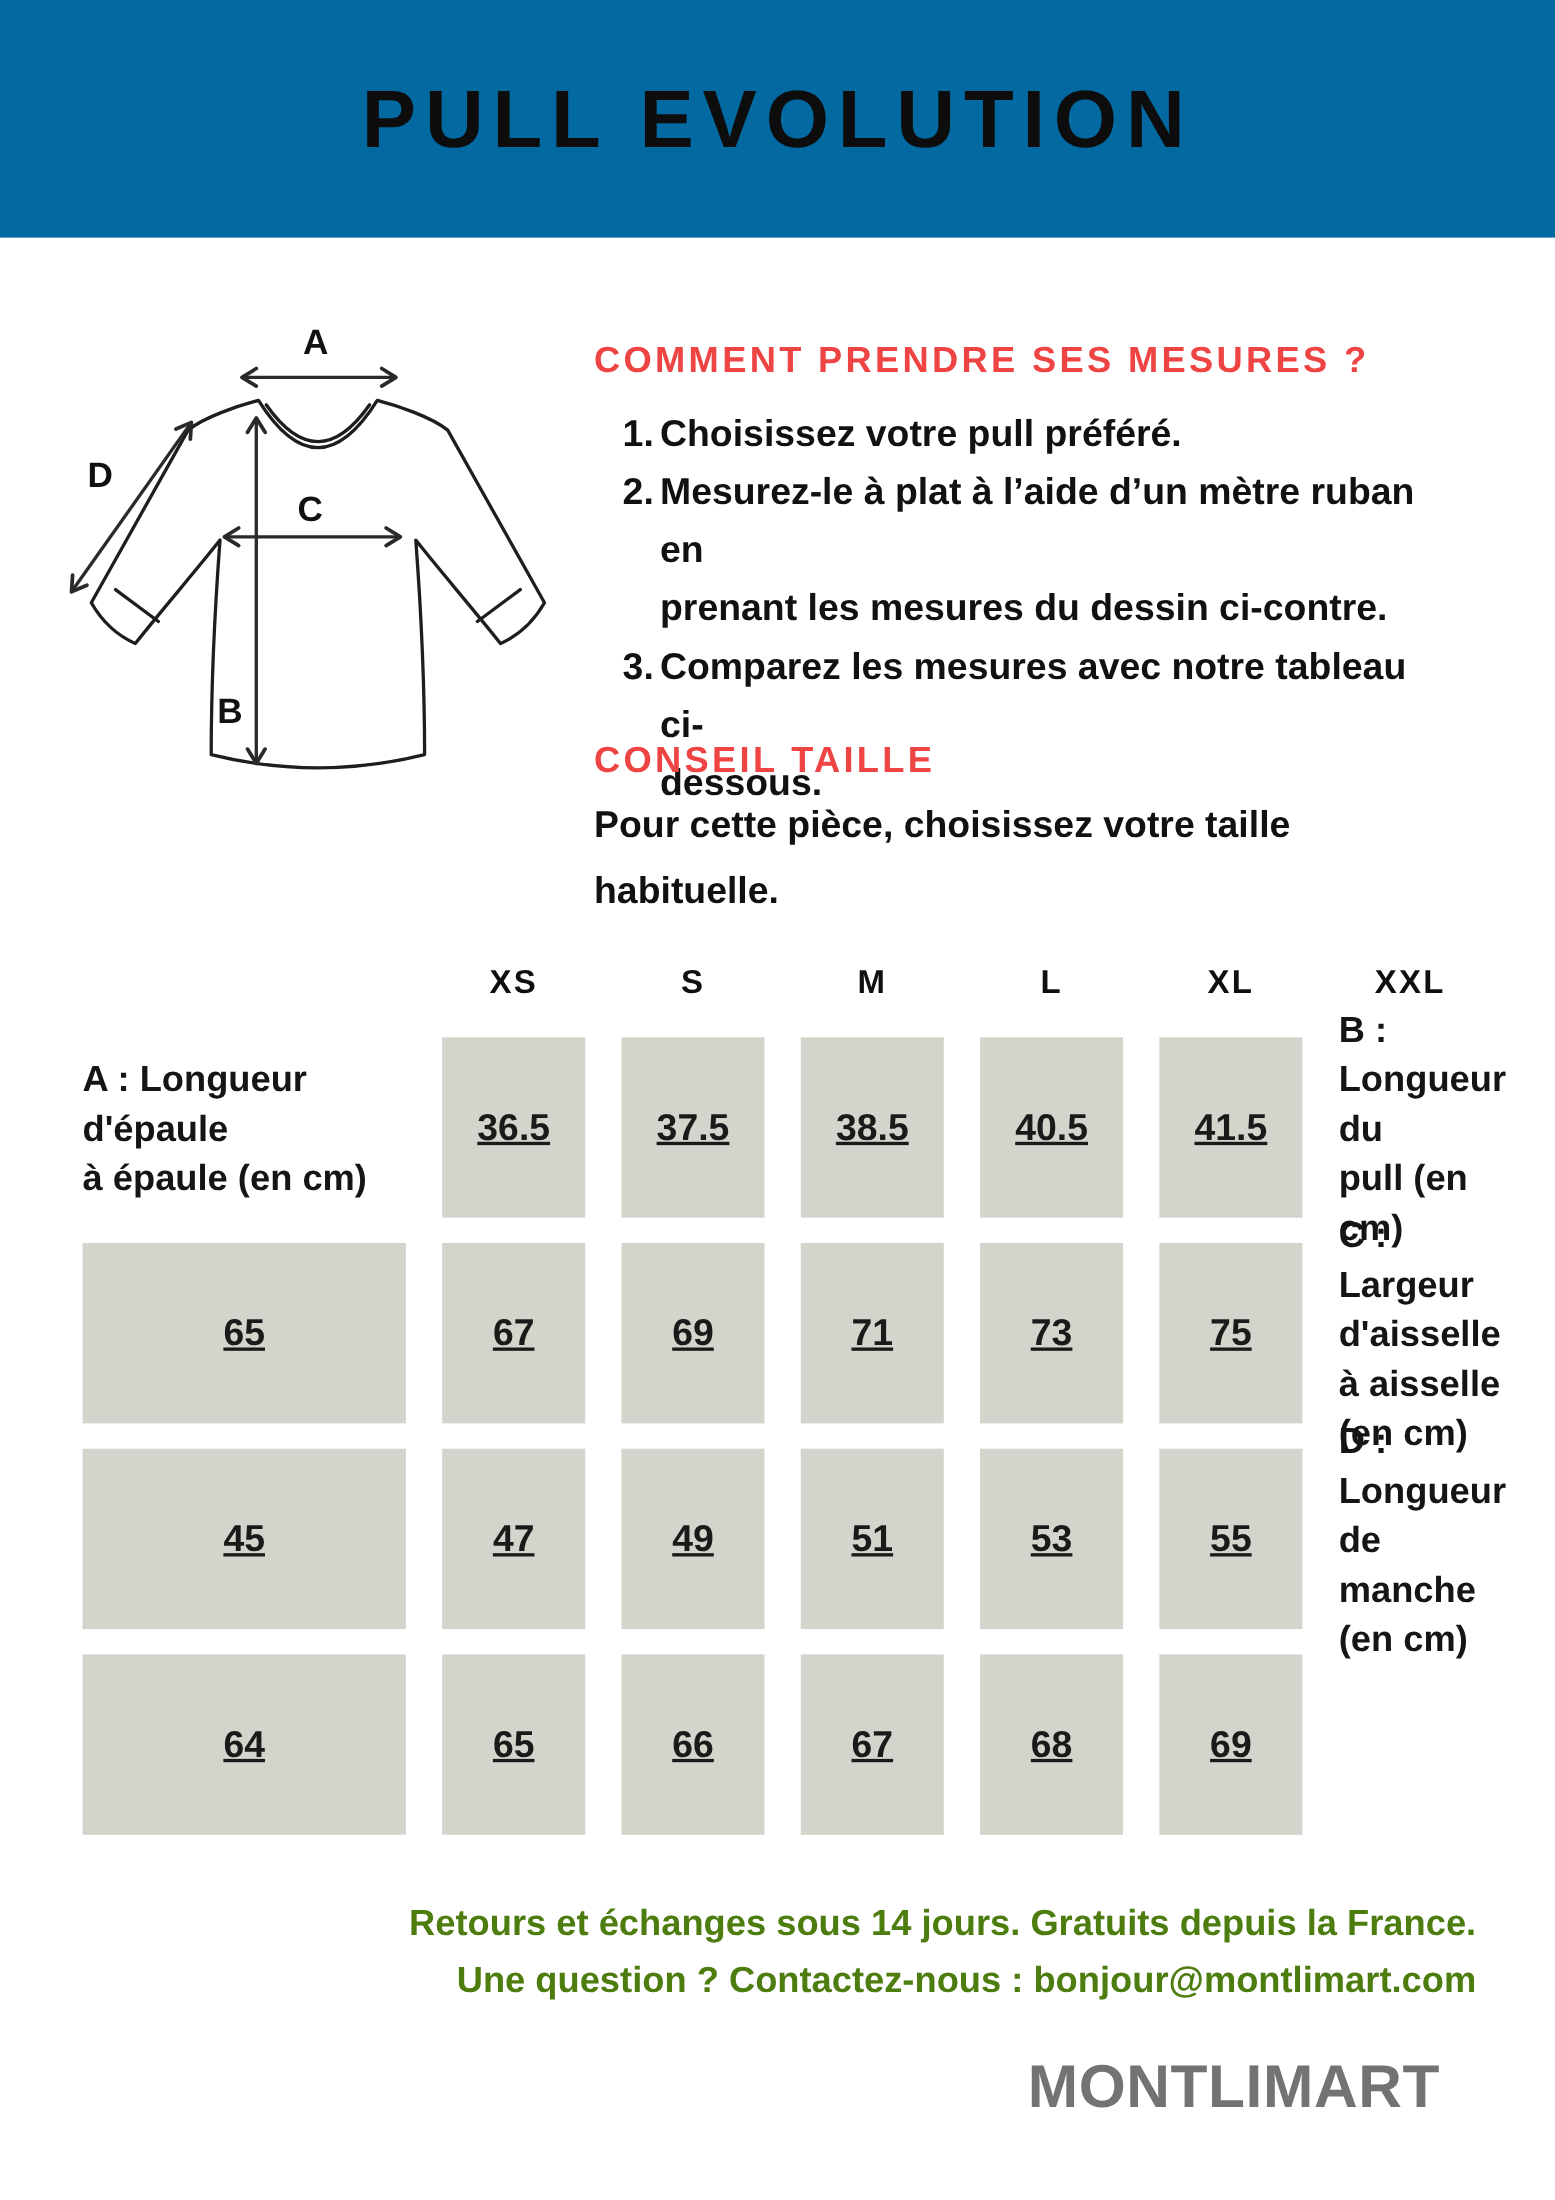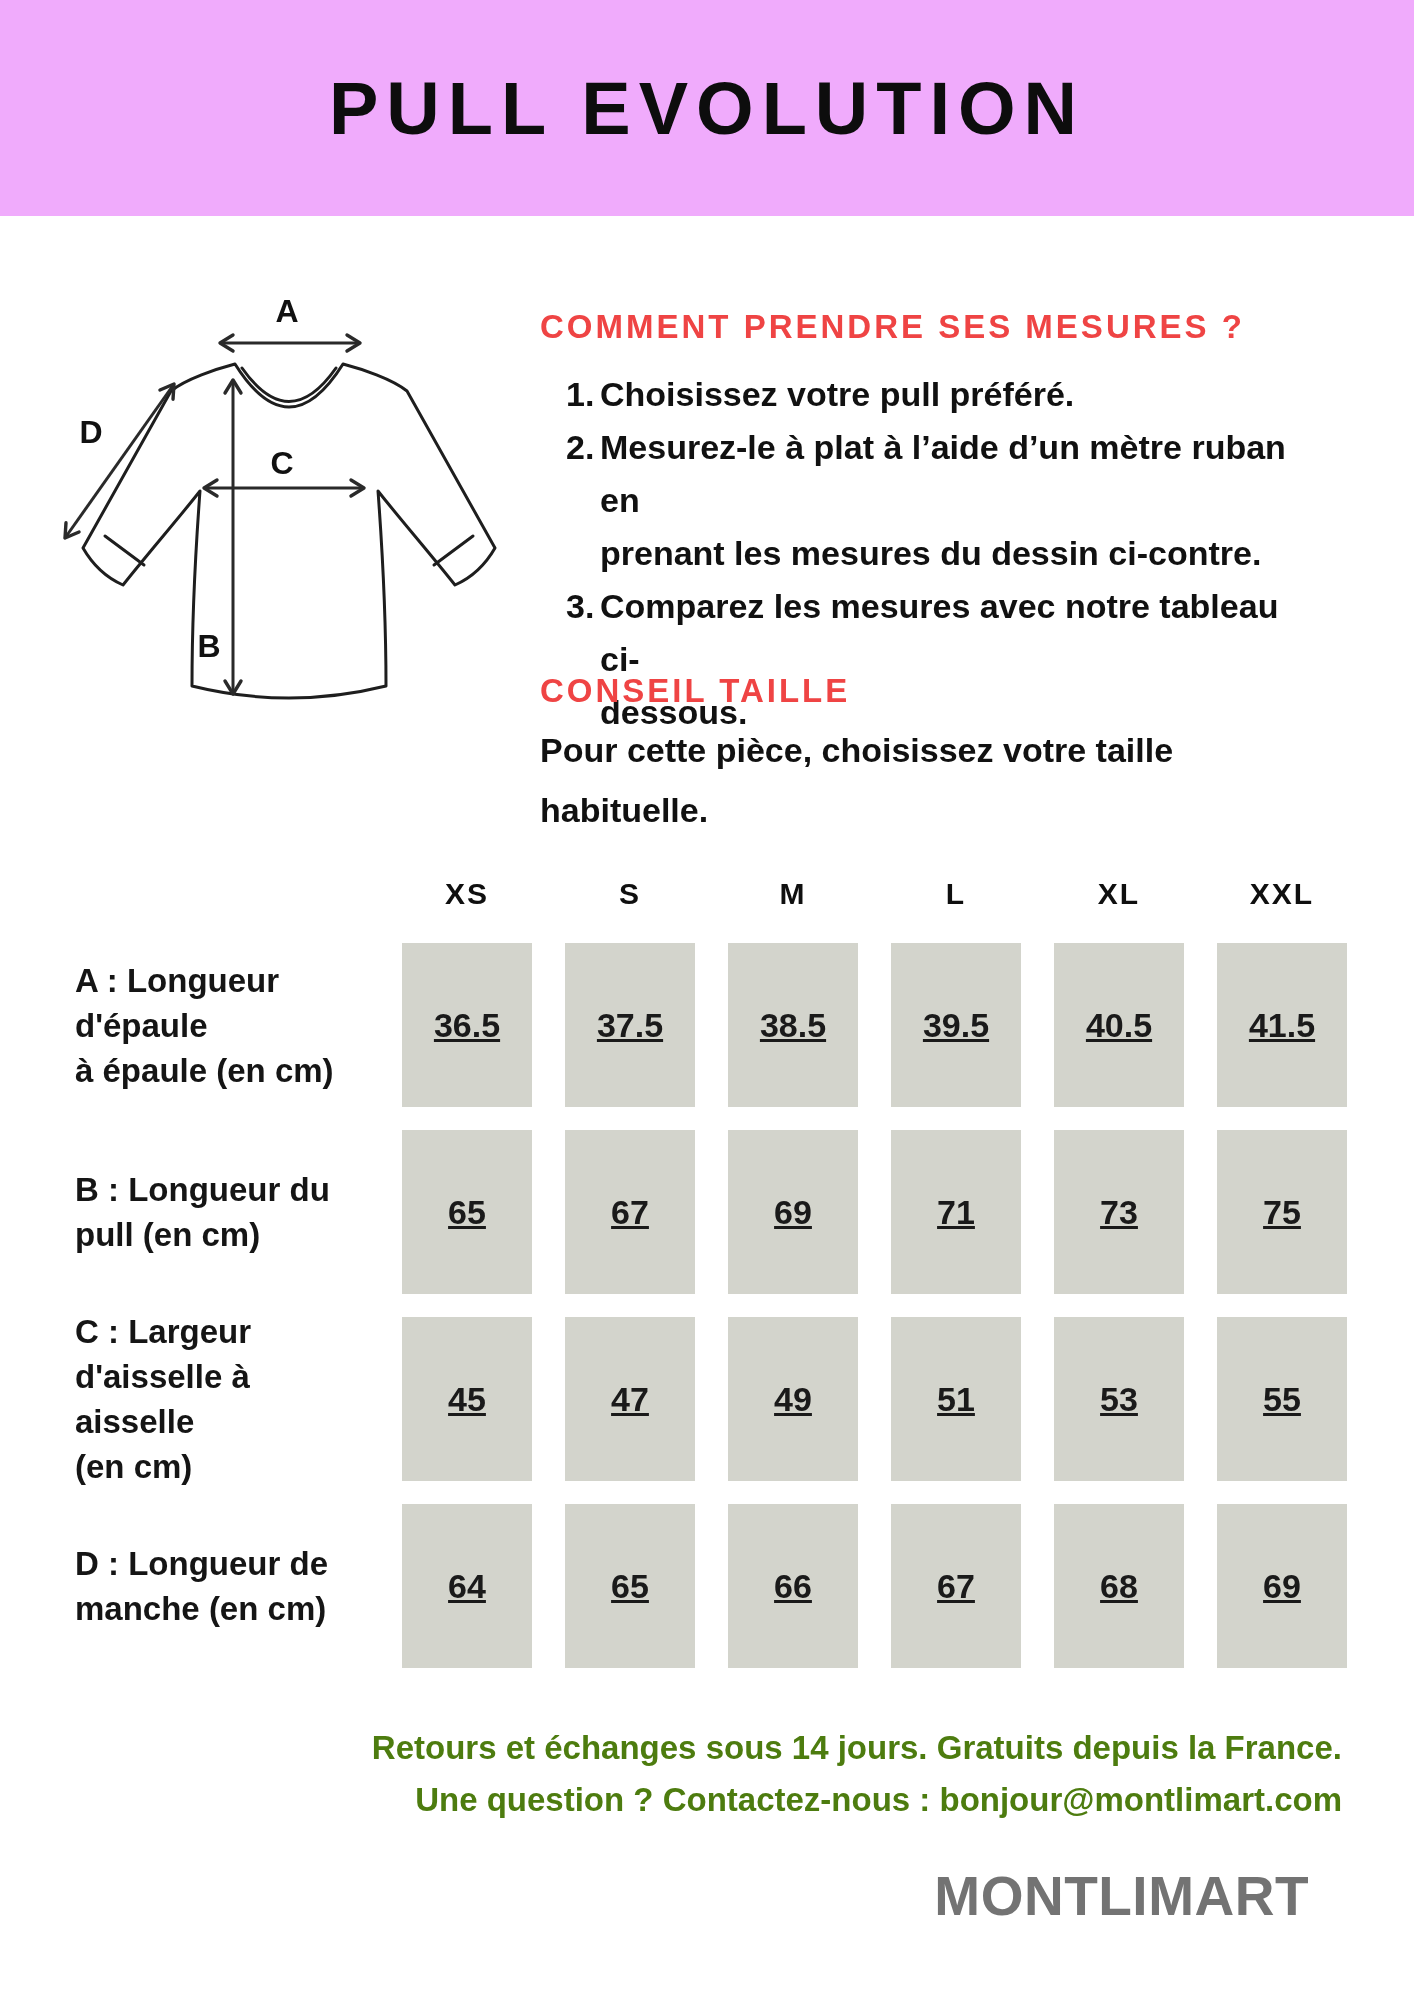--- a/index.html
+++ b/index.html
@@ -7,21 +7,21 @@
     position:relative;
     width:1414px;height:2000px;
     background:#ffffff;
     font-family:"Liberation Sans","DejaVu Sans",sans-serif;
     color:#111111;
     overflow:hidden;
   }
   
   .band{
     position:absolute;left:0;top:0;width:1414px;height:216px;
-    background:#f0abfc;
+    background:#0369a1;
     display:flex;align-items:center;justify-content:center;
   }
   .band h1{
     margin:0;
     font-size:74px;font-weight:900;letter-spacing:8px;
     color:#0d0d0d;
   }
   
   .diagram{position:absolute;left:28px;top:258px;width:484px;height:500px;}
   
@@ -160,21 +160,20 @@
     <div class="size-head">M</div>
     <div class="size-head">L</div>
     <div class="size-head">XL</div>
     <div class="size-head">XXL</div>
 
     <div class="row-label">A : Longueur d'épaule
 à épaule (en cm)</div>
     <div class="cell">36.5</div>
     <div class="cell">37.5</div>
     <div class="cell">38.5</div>
-    <div class="cell">39.5</div>
     <div class="cell">40.5</div>
     <div class="cell">41.5</div>
 
     <div class="row-label">B : Longueur du
 pull (en cm)</div>
     <div class="cell">65</div>
     <div class="cell">67</div>
     <div class="cell">69</div>
     <div class="cell">71</div>
     <div class="cell">73</div>

